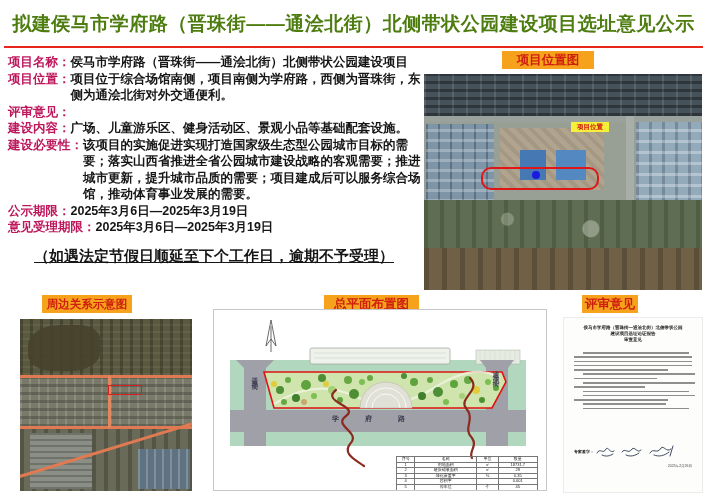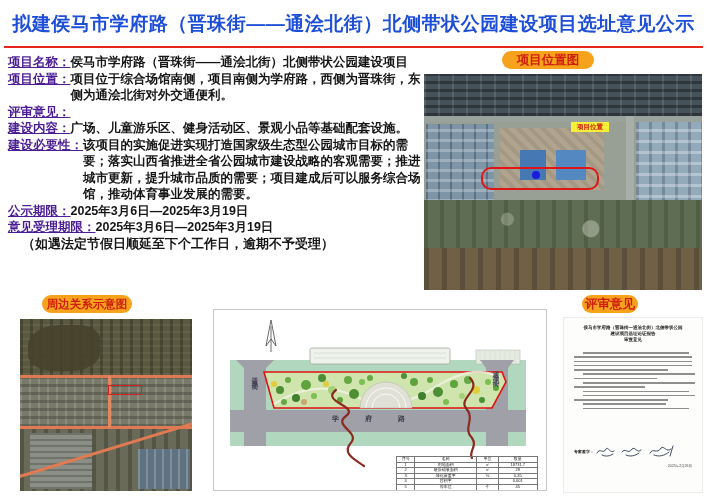--- a/index.html
+++ b/index.html
@@ -1,31 +1,31 @@
 <!DOCTYPE html>
 <html><head>
 <meta charset="utf-8">
 <style>
   html,body{margin:0;padding:0;background:#e9e9e9;}
   #page{position:relative;width:707px;height:500px;background:#ffffff;overflow:hidden;
         font-family:"Liberation Sans",sans-serif;}
   
   .main-title{position:absolute;top:11px;left:0;right:0;text-align:center;
-    font-size:19px;font-weight:bold;color:#1d4ed8;letter-spacing:0.5px;}
+    font-size:19px;font-weight:bold;color:#4d7c0f;letter-spacing:0.5px;}
   .red-rule{position:absolute;top:46px;left:4px;right:4px;height:2px;background:#e8251a;}
   
   .info{position:absolute;left:8px;top:54px;width:420px;color:#161616;}
   .info-row{display:flex;margin:0;font-size:12.5px;font-weight:bold;line-height:16.5px;}
-  .info-row .lbl{color:#4c1d95;white-space:nowrap;text-decoration:underline;}
+  .info-row .lbl{color:#be185d;white-space:nowrap;}
   .info-row .txt{flex:1;}
   .note1{margin:0;padding-left:54px;font-size:12.5px;font-weight:bold;line-height:16.5px;}
-  .note2{margin:0;padding-left:14px;font-size:13px;font-weight:bold;line-height:16.5px;}
+  .note2{margin:12px;padding-left:14px;font-size:15px;font-weight:bold;line-height:16.5px;text-decoration:underline;}
   
   .panel-header{position:absolute;background:#f6a21d;color:#cf1f0e;font-weight:bold;
-    text-align:center;height:18px;line-height:18px;font-size:12.5px;border-radius:9px;}
+    text-align:center;height:18px;line-height:18px;font-size:12.5px;}
   .ph-location{left:502px;top:51px;width:92px;}
   .ph-surroundings{left:42px;top:295px;width:90px;font-size:11.5px;}
   .ph-siteplan{left:324px;top:295px;width:95px;}
   .ph-review{left:582px;top:295px;width:56px;}
   
   .sat1{position:absolute;left:424px;top:74px;width:278px;height:216px;background:#46525a;overflow:hidden;}
   .sat1 .top-dark{position:absolute;left:0;top:0;width:278px;height:42px;
     background:linear-gradient(#1c2117,#2b3123);
     background-image:repeating-linear-gradient(90deg,rgba(255,255,255,.10) 0 2px,transparent 2px 14px),
                      repeating-linear-gradient(0deg,rgba(0,0,0,.35) 0 3px,transparent 3px 8px);}
@@ -139,20 +139,21 @@
     </p>
     <p class="info-row">
       <span class="lbl">意见受理期限：</span>
       <span class="txt">2025年3月6日—2025年3月19日</span>
     </p>
     <p class="note2">（如遇法定节假日顺延至下个工作日，逾期不予受理）</p>
   </div>
 
   <div class="panel-header ph-location">项目位置图</div>
   <div class="panel-header ph-surroundings">周边关系示意图</div>
+  <div class="panel-header ph-siteplan">总平面布置图</div>
   <div class="panel-header ph-review">评审意见</div>
 
   <div class="sat1">
     <div class="top-dark"></div>
     <div class="top-road"></div>
     <div class="mid"></div>
     <div class="block-l"></div>
     <div class="pad"></div>
     <div class="roof1"></div>
     <div class="roof2"></div>

